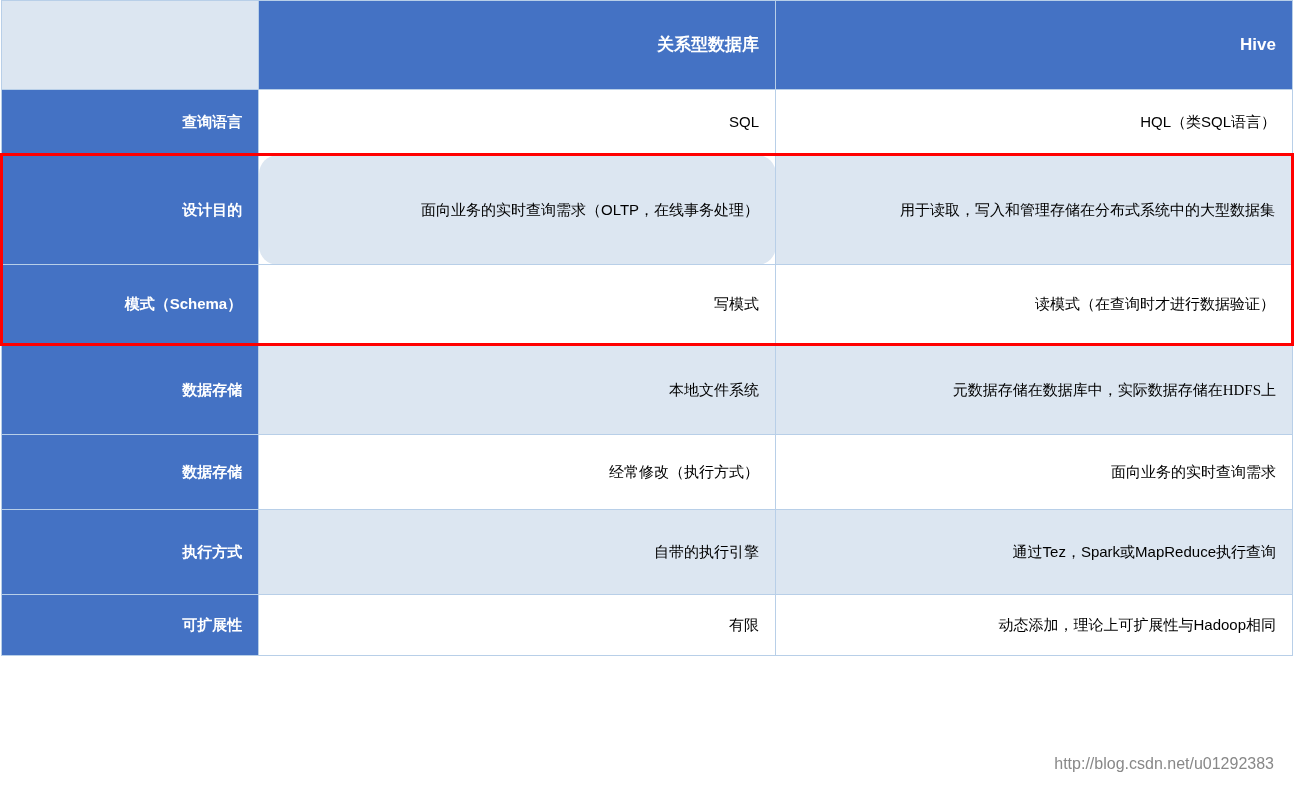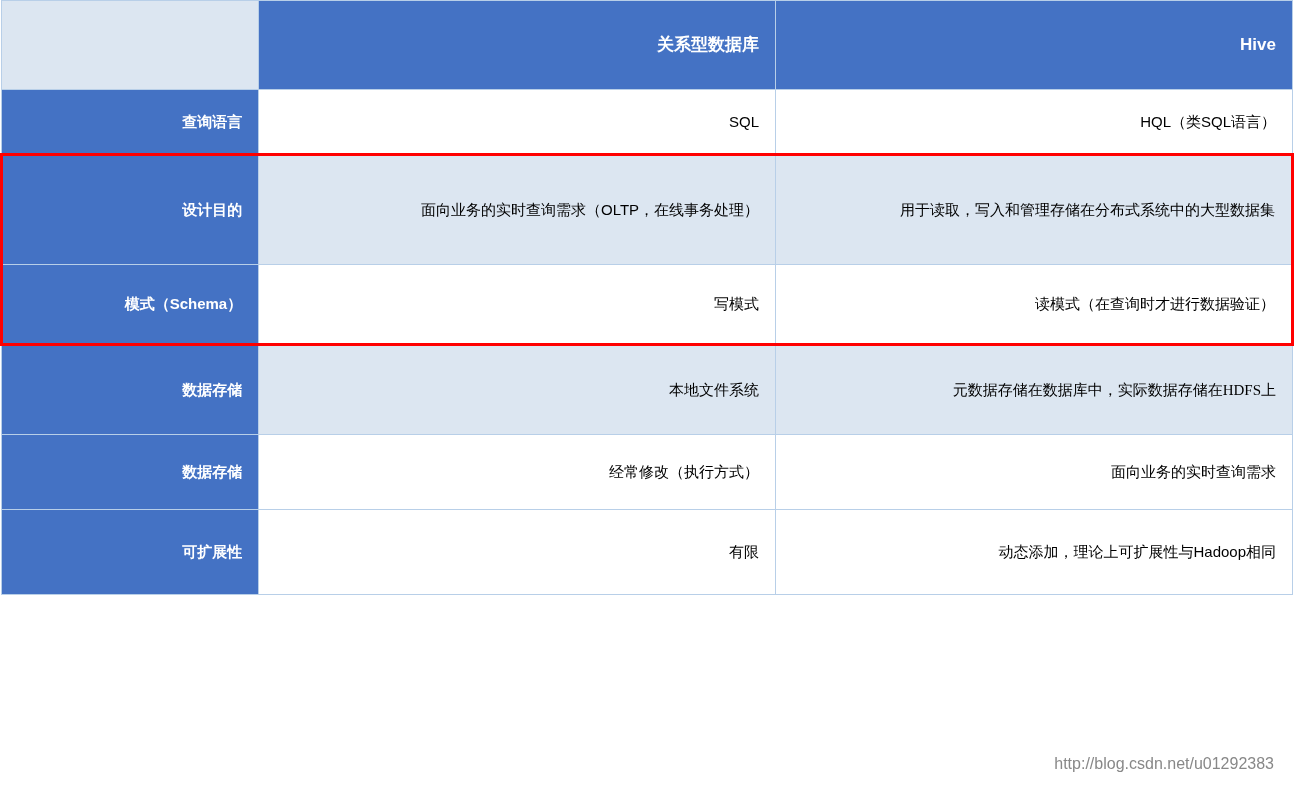--- a/index.html
+++ b/index.html
@@ -67,21 +67,21 @@
       color: #888;
     }
 
     
     .row-query td { height: 65px; }
     .row-design td { height: 110px; }
     .row-schema td { height: 80px; }
     .row-storage td { height: 90px; font-family: Liberation Serif, serif; }
     .row-update td { height: 75px; }
     .row-exec td { height: 85px; }
-    .row-scale td { height: 85px; }
+    .row-scale td { height: 61px; }
   </style>
 </head>
 <body>
 
 <table>
   <colgroup>
     <col class="col-label">
     <col class="col-rdb">
     <col class="col-hive">
   </colgroup>
@@ -93,38 +93,43 @@
     </tr>
   </thead>
   <tbody id="table-body">
   <tr class="row-query row-odd">
         <td class="label-cell">查询语言</td>
         <td>SQL</td>
         <td>HQL（类SQL语言）</td>
       </tr>
       <tr class="row-design row-even">
         <td class="label-cell" style="border-left: 3px solid rgb(255, 0, 0); border-top: 3px solid rgb(255, 0, 0);">设计目的</td>
-        <td style="border-top: 3px solid rgb(255, 0, 0); border-left: 1px solid rgb(184, 207, 232); border-right: 1px solid rgb(184, 207, 232);">面向业务的实时查询需求（OLTP，在线事务处理）</td>
+        <td style="border-top: 3px solid rgb(255, 0, 0); border-left: 1px solid rgb(184, 207, 232); border-right: 1px solid rgb(184, 207, 232); border-radius: 19px;">面向业务的实时查询需求（OLTP，在线事务处理）</td>
         <td style="border-right: 3px solid rgb(255, 0, 0); border-top: 3px solid rgb(255, 0, 0);">用于读取，写入和管理存储在分布式系统中的大型数据集</td>
       </tr>
       <tr class="row-schema row-odd">
         <td class="label-cell" style="border-left: 3px solid rgb(255, 0, 0); border-bottom: 3px solid rgb(255, 0, 0);">模式（Schema）</td>
         <td style="border-bottom: 3px solid rgb(255, 0, 0); border-left: 1px solid rgb(184, 207, 232); border-right: 1px solid rgb(184, 207, 232);">写模式</td>
         <td style="border-right: 3px solid rgb(255, 0, 0); border-bottom: 3px solid rgb(255, 0, 0);">读模式（在查询时才进行数据验证）</td>
       </tr>
       <tr class="row-storage row-even">
         <td class="label-cell">数据存储</td>
         <td>本地文件系统</td>
         <td>元数据存储在数据库中，实际数据存储在HDFS上</td>
       </tr>
       <tr class="row-update row-odd">
         <td class="label-cell">数据存储</td>
         <td>经常修改（执行方式）</td>
         <td>面向业务的实时查询需求</td>
       </tr>
+      <tr class="row-exec row-even">
+        <td class="label-cell">执行方式</td>
+        <td>自带的执行引擎</td>
+        <td>通过Tez，Spark或MapReduce执行查询</td>
+      </tr>
       <tr class="row-scale row-odd">
         <td class="label-cell">可扩展性</td>
         <td>有限</td>
         <td>动态添加，理论上可扩展性与Hadoop相同</td>
       </tr>
     </tbody>
 </table>
 
 <div class="watermark">http://blog.csdn.net/u01292383</div>
 

